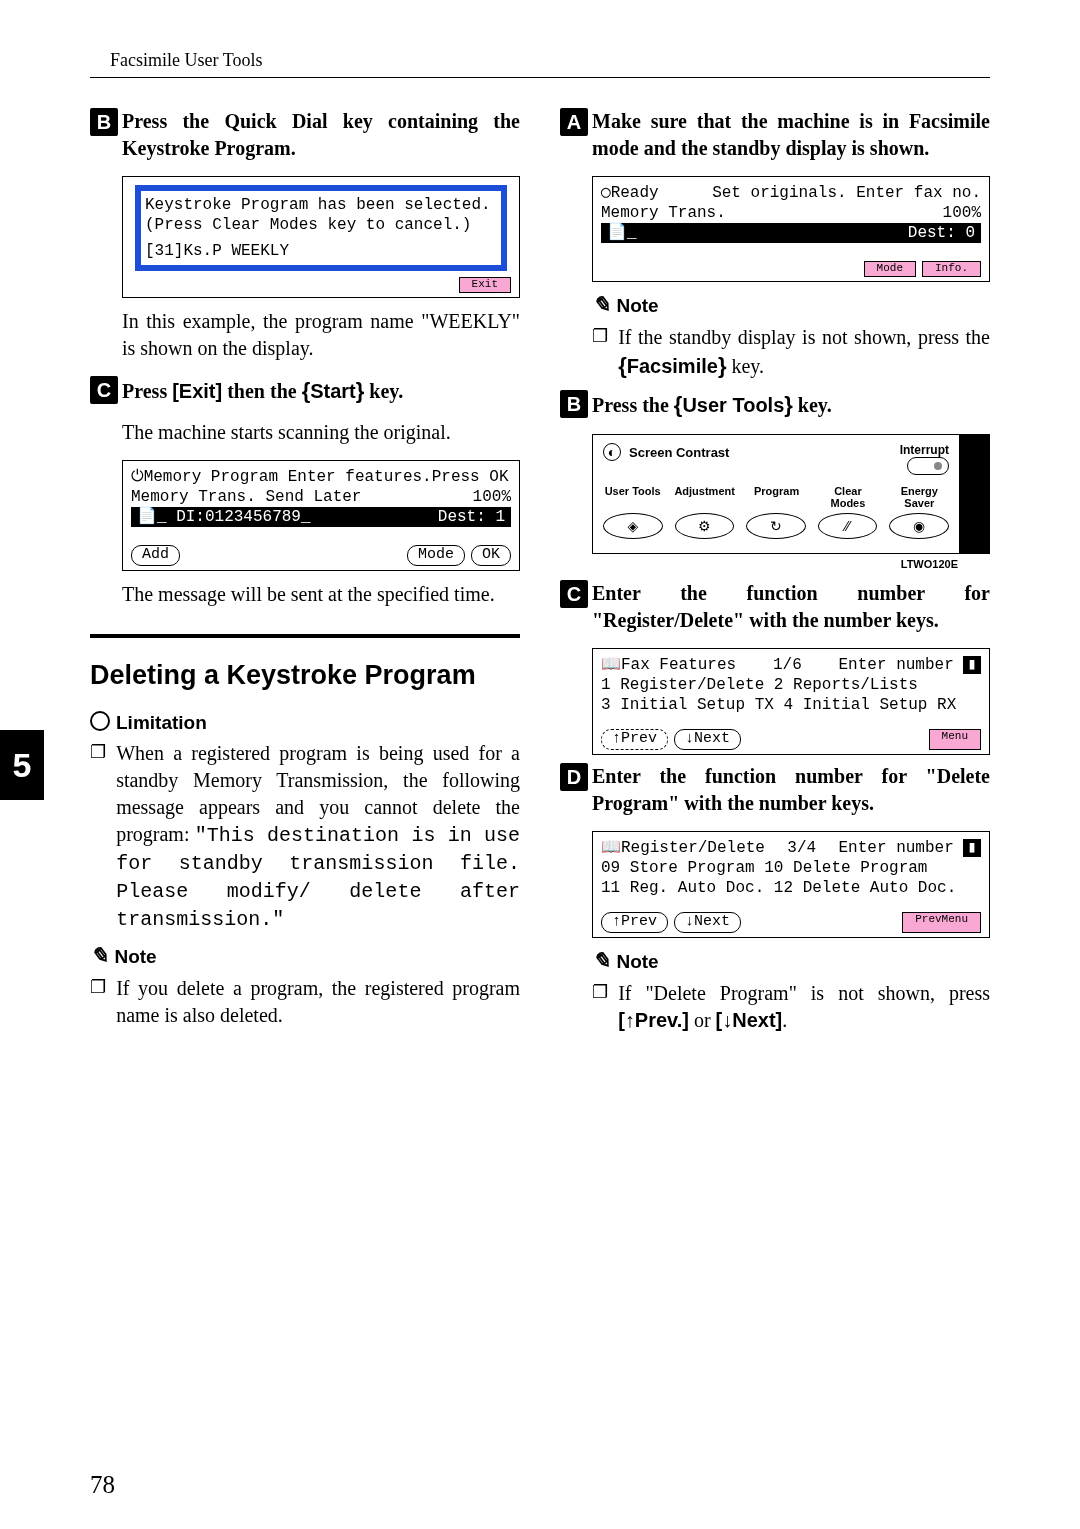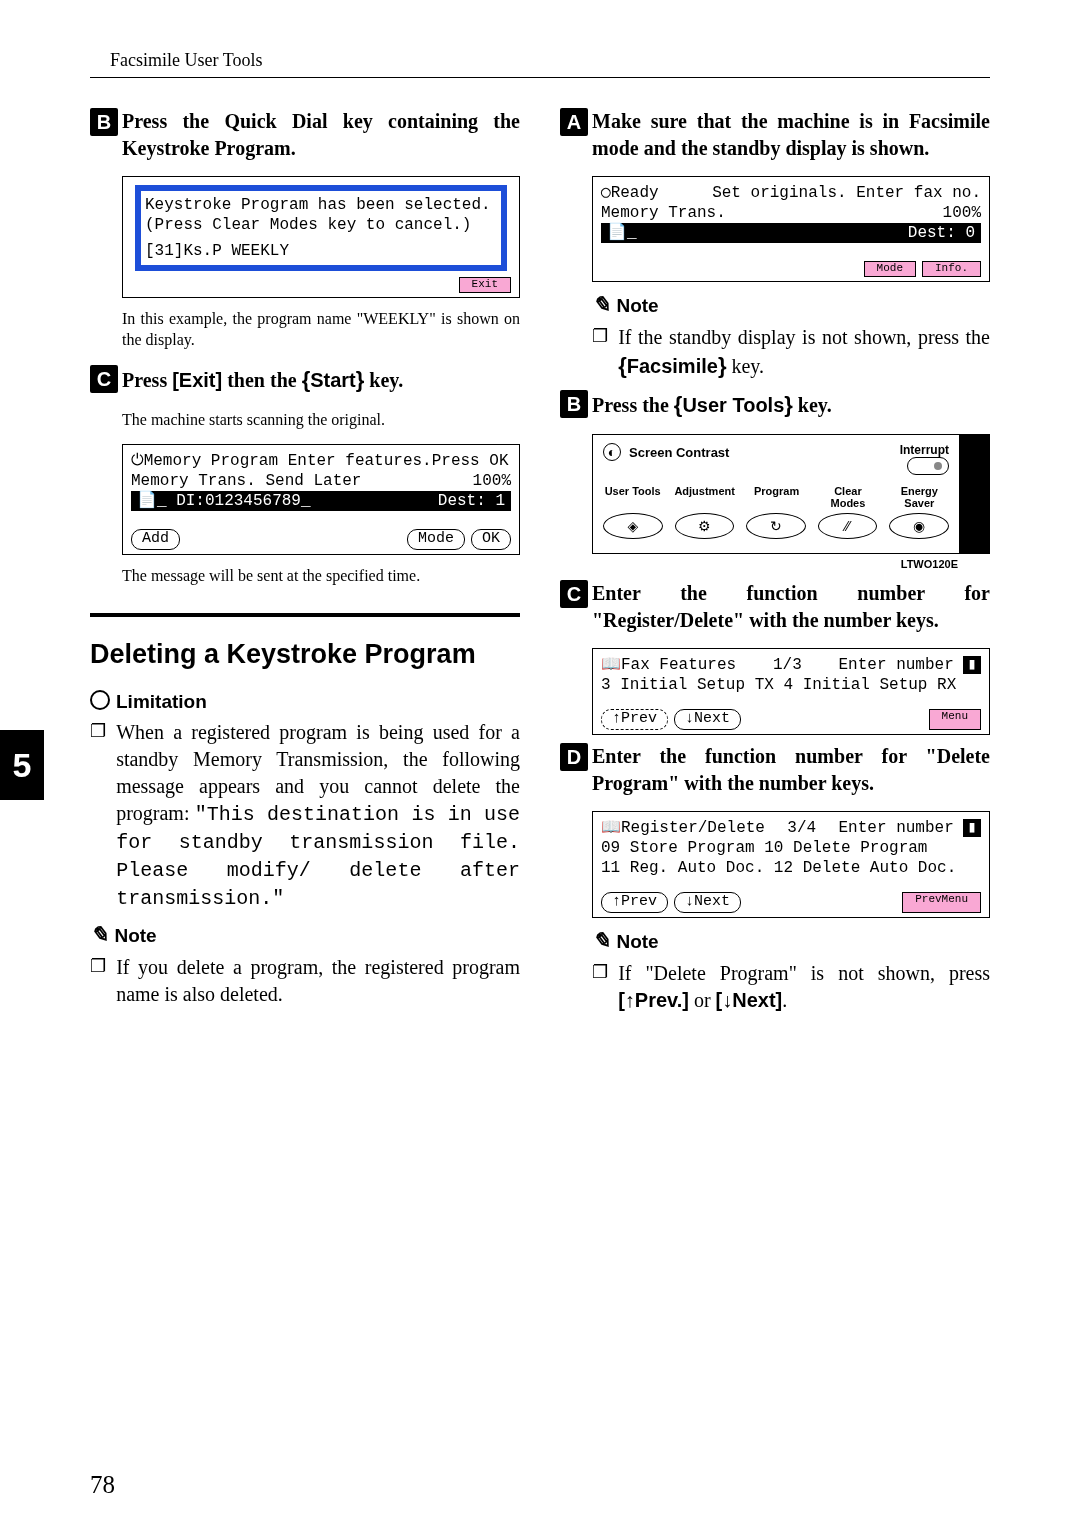--- a/index.html
+++ b/index.html
@@ -53,21 +53,21 @@
     font-weight: bold;
     font-size: 20px;
     line-height: 1.35;
   }
   .step-block {
     display: flex;
     align-items: flex-start;
   }
   .step-body { flex: 1; }
   .body-text {
-    font-size: 16px;
+    font-size: 20px;
     line-height: 1.35;
     margin: 10px 0 14px 32px;
     text-align: justify;
   }
   .lcd {
     border: 1px solid #000;
     font-family: 'Courier New', monospace;
     font-size: 16px;
     padding: 6px 8px 4px 8px;
     margin: 8px 0 8px 32px;
@@ -345,23 +345,24 @@
       <div class="panel-caption">LTWO120E</div>
 
       <div class="step step-block">
         <span class="step-num">C</span>
         <div class="step-body step-text just">Enter the function number for "Register/Delete" with the number keys.</div>
       </div>
 
       <div class="lcd">
         <div class="lcd-row">
           <span>📖Fax Features</span>
-          <span>1/3</span>
+          <span>1/6</span>
           <span><span>Enter number </span><span class="lcd-black-end">▮</span></span>
         </div>
+        <div>1 Register/Delete   2 Reports/Lists</div>
         <div>3 Initial Setup TX  4 Initial Setup RX</div>
         <div style="height:10px"></div>
         <div class="lcd-btn-row-split">
           <div style="display:flex; gap:6px;">
             <span class="lcd-btn" style="border-style:dashed">↑Prev</span>
             <span class="lcd-btn">↓Next</span>
           </div>
           <span class="lcd-btn-rect">Menu</span>
         </div>
       </div>

